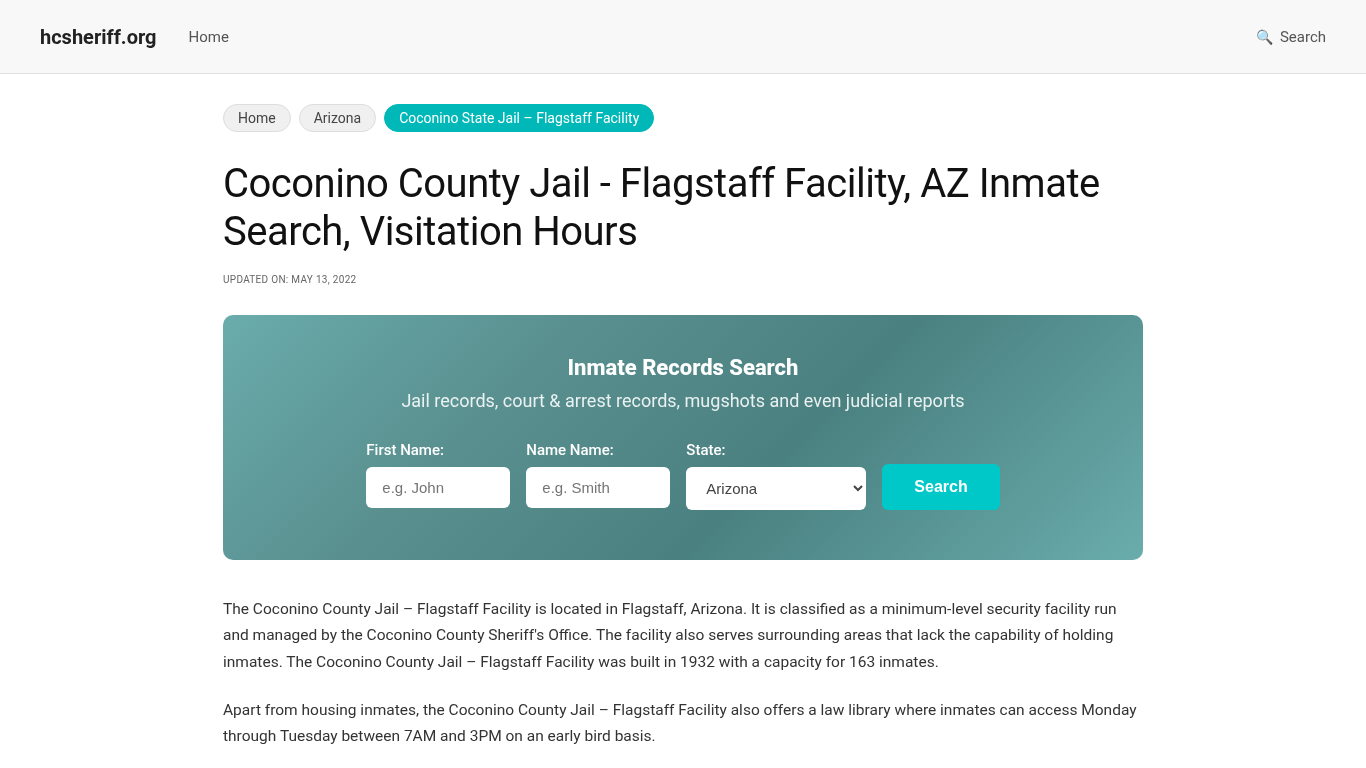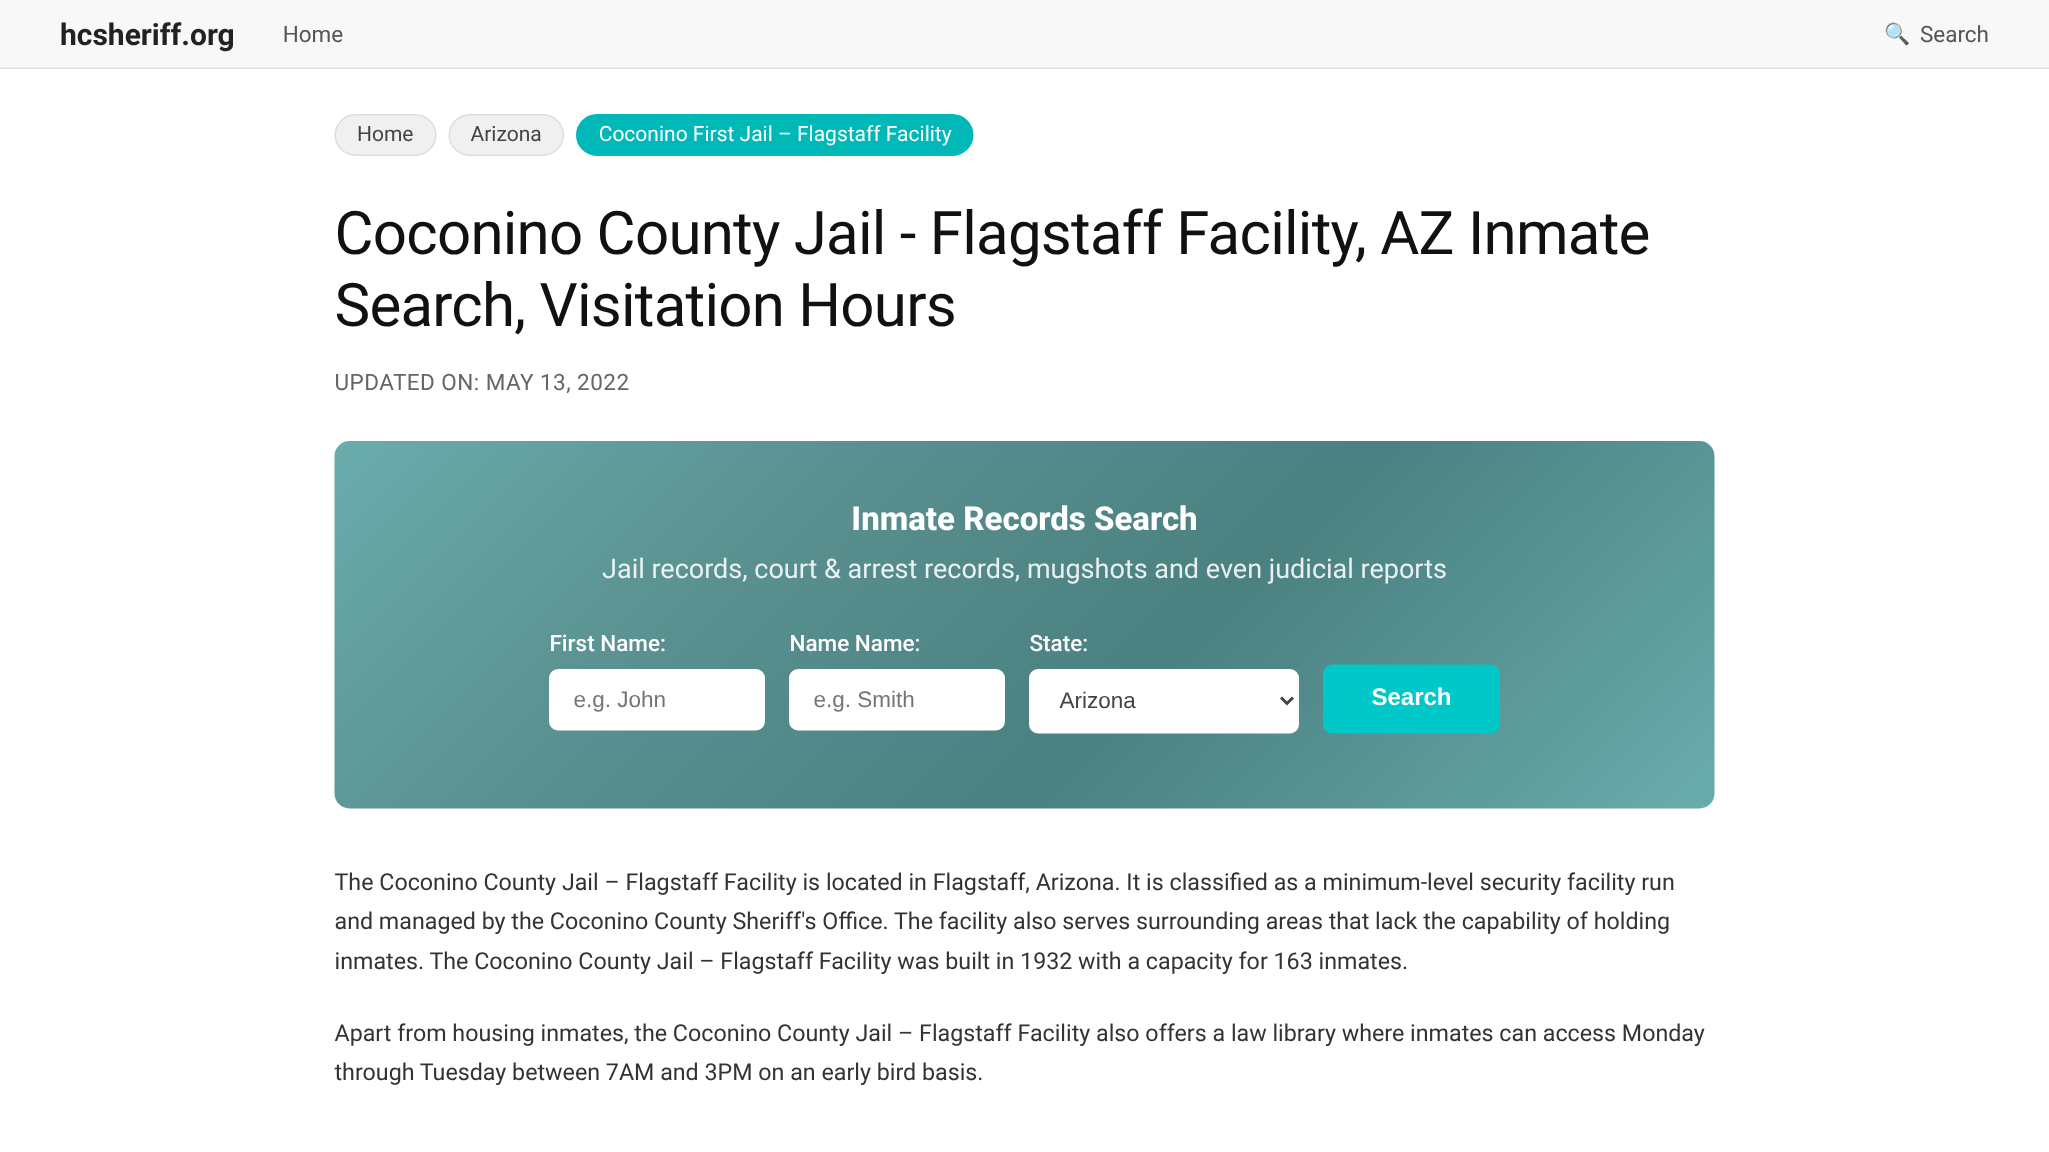--- a/index.html
+++ b/index.html
@@ -13,21 +13,21 @@
       background: #fff;
       color: #333;
       font-size: 16px;
     }
 
     
     .header {
       background: #f8f8f8;
       border-bottom: 1px solid #e0e0e0;
       padding: 0 40px;
-      height: 46px;
+      height: 74px;
       display: flex;
       align-items: center;
       justify-content: space-between;
     }
 
     .header-left {
       display: flex;
       align-items: center;
       gap: 32px;
     }
@@ -97,21 +97,21 @@
       font-size: 40px;
       font-weight: 400;
       color: #111;
       line-height: 1.2;
       margin-bottom: 18px;
       letter-spacing: -0.5px;
     }
 
     
     .updated-date {
-      font-size: 15px;
+      font-size: 10px;
       color: #666;
       text-transform: uppercase;
       letter-spacing: 0.3px;
       margin-bottom: 30px;
     }
 
     
     .search-widget {
       background: linear-gradient(135deg, #6aacac 0%, #5a9090 30%, #4a8080 60%, #6aacac 100%);
       border-radius: 10px;
@@ -211,21 +211,21 @@
     <span class="search-icon-header">🔍</span>
     <span>Search</span>
   </div>
 </header>
 
 <main class="main-content">
 
   <nav class="breadcrumb">
     <a class="breadcrumb-item">Home</a>
     <a class="breadcrumb-item">Arizona</a>
-    <span class="breadcrumb-item active">Coconino First Jail – Flagstaff Facility</span>
+    <span class="breadcrumb-item active">Coconino State Jail – Flagstaff Facility</span>
   </nav>
 
   <h1 class="page-title">Coconino County Jail - Flagstaff Facility, AZ Inmate Search, Visitation Hours</h1>
 
   <p class="updated-date">
     <span>UPDATED ON:</span> <span>MAY 13, 2022</span>
   </p>
 
   <div class="search-widget">
     <h2 class="widget-title">Inmate Records Search</h2>

